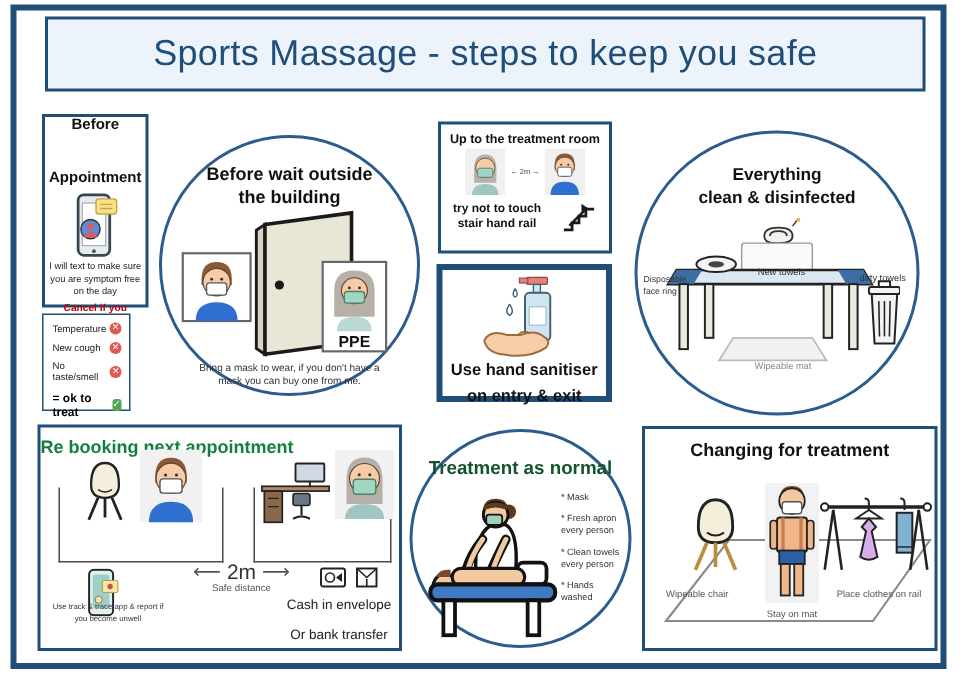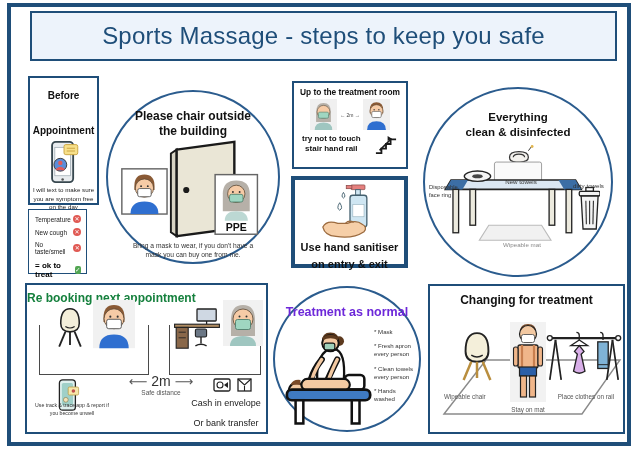--- a/index.html
+++ b/index.html
@@ -5,21 +5,21 @@
   * { margin:0; padding:0; box-sizing:border-box; }
   html,body { width:640px; height:452px; }
   body { font-family:"Liberation Sans","DejaVu Sans",sans-serif; background:#ffffff; position:relative; overflow:hidden; }
   .frame { position:absolute; left:7px; top:3px; width:624px; height:443px; border:4px solid #1f4e79; background:#ffffff; }
   .titlebar { position:absolute; left:30px; top:11px; width:587px; height:50px; background:#edf3fb; border:2px solid #1f4e79;
               display:flex; align-items:center; justify-content:center; color:#1f4e79; font-size:24px; letter-spacing:.2px; }
   .panel { position:absolute; background:#fff; border:2px solid #1f4e79; }
   .circle { position:absolute; background:#fff; border:2.5px solid #2b5c8e; border-radius:50%; }
 
   
-  .before { left:28px; top:76px; width:71px; height:129px; text-align:center; padding-top:12px; }
+  .before { left:28px; top:76px; width:71px; height:129px; text-align:center; padding-top:0; }
   .before .h { font-weight:bold; font-size:10px; color:#111; }
   .before .h2 { margin-top:24px; }
   .before .body { font-size:6.2px; line-height:1.4; color:#222; margin-top:2px; padding:0 1px; }
   .before .warn { font-size:6.8px; line-height:1.4; color:#c00000; font-weight:bold; margin-top:1px; }
   .before svg { margin-top:5px; }
 
   
   .check { left:28px; top:209px; width:59px; height:65px; border-width:1.5px; padding:5px 5px 0 6px; }
   .check .row { display:flex; align-items:center; justify-content:space-between; margin-bottom:5px; }
   .check .lab { font-size:6.4px; color:#222; }
@@ -59,21 +59,21 @@
   .bracket { position:absolute; border:1.5px solid #4a4a4a; border-top:none; }
   .dist2 { position:absolute; left:84px; top:88px; width:100px; text-align:center; color:#444; }
   .dist2 .row { display:flex; align-items:center; justify-content:center; gap:4px; font-size:13px; color:#555; }
   .dist2 .m { font-size:14px; color:#333; }
   .dist2 .sd { font-size:6.5px; color:#555; margin-top:0px; }
   .pay { position:absolute; font-size:9px; color:#222; }
   .phnote { position:absolute; left:4px; top:117px; width:82px; font-size:5.2px; color:#333; text-align:center; line-height:1.45; }
 
   
   .treat { left:273px; top:286px; width:148px; height:146px; }
-  .treat .t { font-size:12.5px; font-weight:bold; color:#6d28d9; text-align:center; margin-top:17px; }
+  .treat .t { font-size:12.5px; font-weight:bold; color:#14532d; text-align:center; margin-top:17px; }
   .bullets { position:absolute; left:99px; top:40px; width:44px; }
   .bullets div { font-size:6.1px; color:#333; line-height:1.35; margin-bottom:6px; }
 
   
   .change { left:428px; top:284px; width:197px; height:150px; }
   .change .t { font-size:12px; font-weight:bold; color:#111; text-align:center; margin-top:7px; }
   .change .lbl { color:#555; font-size:6.3px; }
 
   .abs { position:absolute; }
   svg { display:block; }
@@ -119,21 +119,21 @@
     <span class="xmark">✕</span>
   </div>
   <div class="ok">
     <span class="lab">= ok to treat</span>
     <span class="vmark">✓</span>
   </div>
 </div>
 
 <div class="circle wait">
   <div class="t">
-    <span>Please chair outside</span><br>
+    <span>Before wait outside</span><br>
     <span>the building</span>
   </div>
   <svg width="150" height="100" viewBox="0 0 150 104" style="margin:1px auto 0">
     <polygon points="52,14 58,10 58,100 52,96" fill="#d8d4c4" stroke="#1a1a1a" stroke-width="2"></polygon>
     <polygon points="58,10 118,2 118,92 58,100" fill="#eae6d6" stroke="#1a1a1a" stroke-width="2.5"></polygon>
     <circle cx="68" cy="52" r="3.2" fill="#1a1a1a"></circle>
 
     <g>
       <rect x="1" y="30" width="47" height="47" fill="#ffffff" stroke="#666" stroke-width="1.5"></rect>
       <path d="M14,48 Q14,36 24.5,36 Q35,36 35,48 L35,52 L14,52 Z" fill="#8a5a35"></path>

